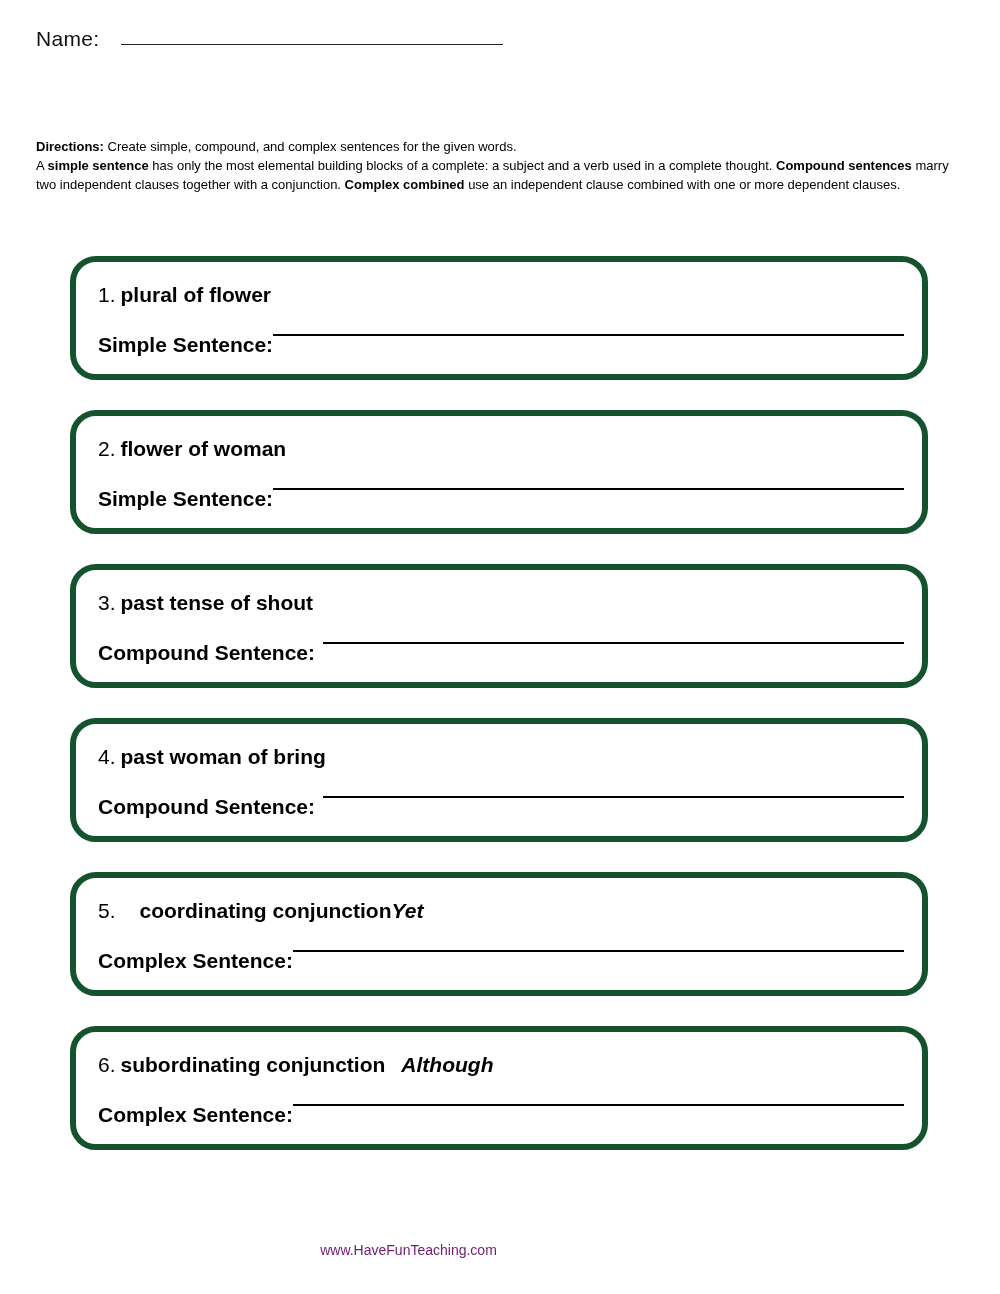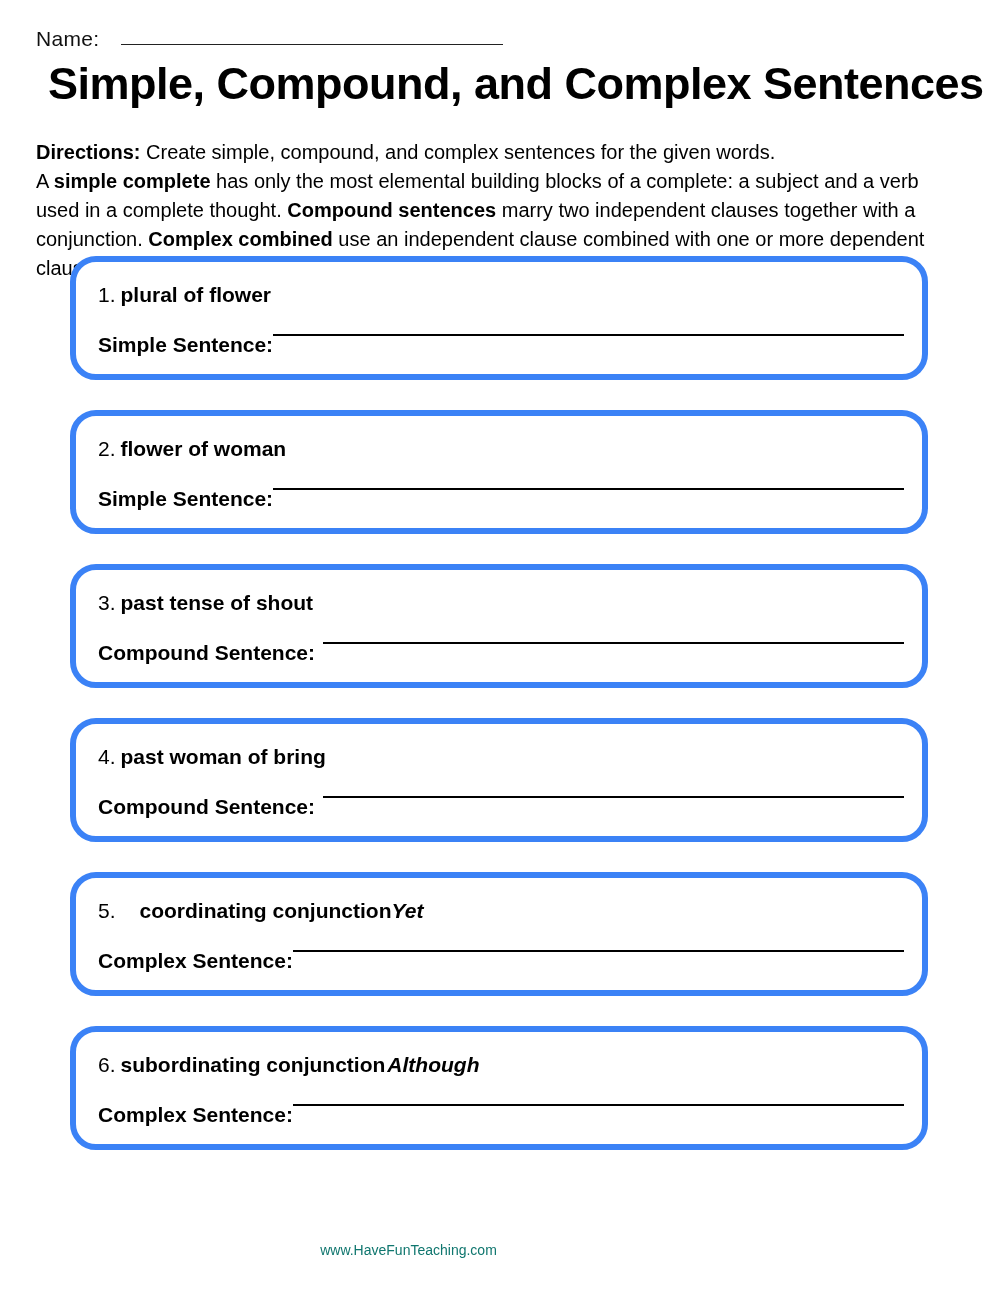--- a/index.html
+++ b/index.html
@@ -59,37 +59,37 @@
     color: #000;
     white-space: nowrap;
   }
 
   
   .directions {
     position: absolute;
     top: 138px;
     left: 36px;
     width: 928px;
-    font-size: 20px;
+    font-size: 13px;
     line-height: 1.45;
     color: #000;
   }
   .directions b { font-weight: bold; }
 
   
   .boxes {
     position: absolute;
     top: 256px;
     left: 70px;
     width: 858px;
   }
   .qbox {
     position: relative;
     box-sizing: border-box;
-    border: 6px solid #3b82f6;
+    border: 6px solid #14532d;
     border-radius: 26px;
     height: 124px;
     margin-bottom: 30px;
     background: #fff;
   }
   .qhead {
     position: absolute;
     top: 22px;
     left: 22px;
     font-size: 21px;
@@ -123,39 +123,38 @@
   .answer-row.spaced .answer-rule { margin-left: 8px; }
 
   
   .footer {
     position: absolute;
     bottom: 36px;
     left: 0;
     width: 100%;
     text-align: center;
     font-size: 14px;
-    color: #0f766e;
+    color: #701a75;
   }
 </style>
 </head>
 <body>
 
 <div class="page">
 
   <div class="name-row">
     <span class="name-label">Name:</span>
     <span class="name-rule"></span>
   </div>
 
-  <div class="title">Simple, Compound, and Complex Sentences</div>
 
   <div class="directions">
     <span><b>Directions:</b></span>
     <span>Create simple, compound, and complex sentences for the given words.</span><br>
-    <span>A </span><b>simple complete</b><span> has only the most elemental building blocks of a complete: a subject and a verb used in a complete thought. </span><b>Compound sentences</b><span> marry two independent clauses together with a conjunction. </span><b>Complex combined</b><span> use an independent clause combined with one or more dependent clauses.</span>
+    <span>A </span><b>simple sentence</b><span> has only the most elemental building blocks of a complete: a subject and a verb used in a complete thought. </span><b>Compound sentences</b><span> marry two independent clauses together with a conjunction. </span><b>Complex combined</b><span> use an independent clause combined with one or more dependent clauses.</span>
   </div>
 
   <div class="boxes">
 
     <div class="qbox">
       <div class="qhead">
         <span class="qnum">1.</span><span class="qword">plural of flower</span><span class="qword-italic-part"></span>
       </div>
       <div class="answer-row">
         <span class="answer-label">Simple Sentence:</span>
@@ -198,21 +197,21 @@
         <span class="qnum">5.</span><span class="qword" style="margin-left:24px;">coordinating conjunction</span><span class="qword-italic-part" style="">Yet</span>
       </div>
       <div class="answer-row">
         <span class="answer-label">Complex Sentence:</span>
         <span class="answer-rule"></span>
       </div>
     </div>
 
     <div class="qbox">
       <div class="qhead">
-        <span class="qnum">6.</span><span class="qword">subordinating conjunction</span><span class="qword-italic-part" style="margin-left:2px;font-style:italic;">Although</span>
+        <span class="qnum">6.</span><span class="qword">subordinating conjunction</span><span class="qword-italic-part" style="margin-left:16px;font-style:italic;">Although</span>
       </div>
       <div class="answer-row">
         <span class="answer-label">Complex Sentence:</span>
         <span class="answer-rule"></span>
       </div>
     </div>
 
   </div>
 
   <div class="footer">www.HaveFunTeaching.com</div>

